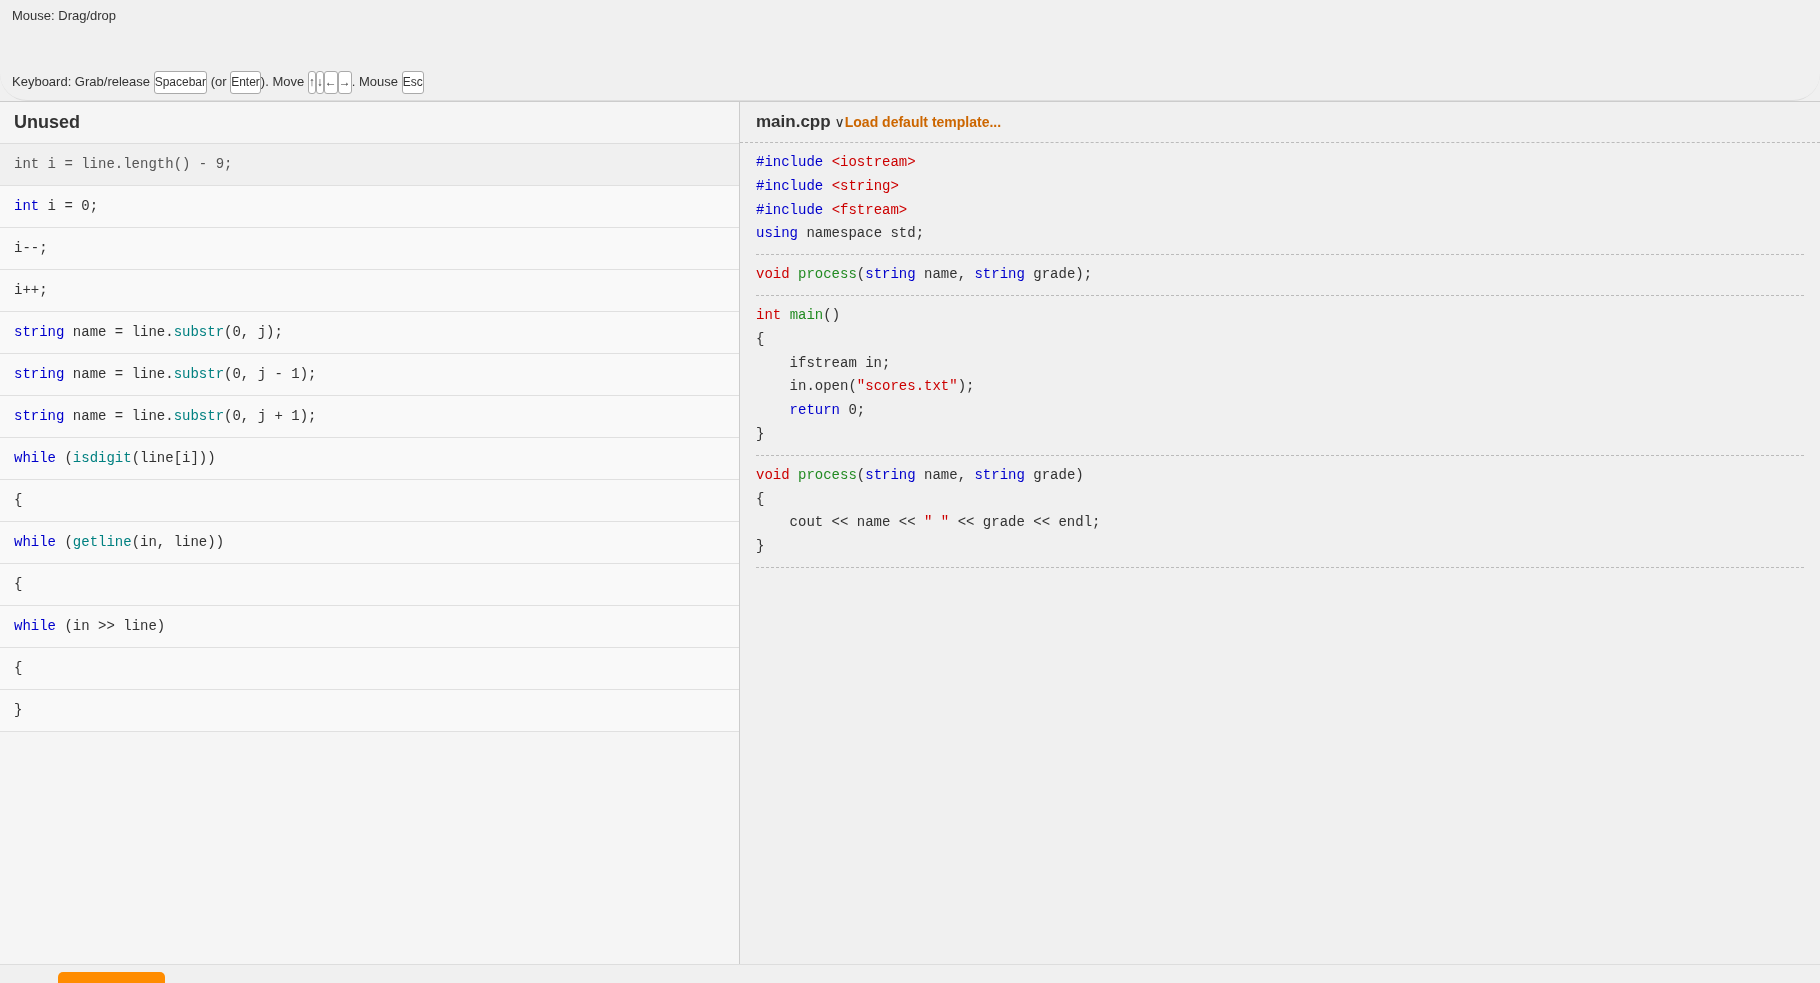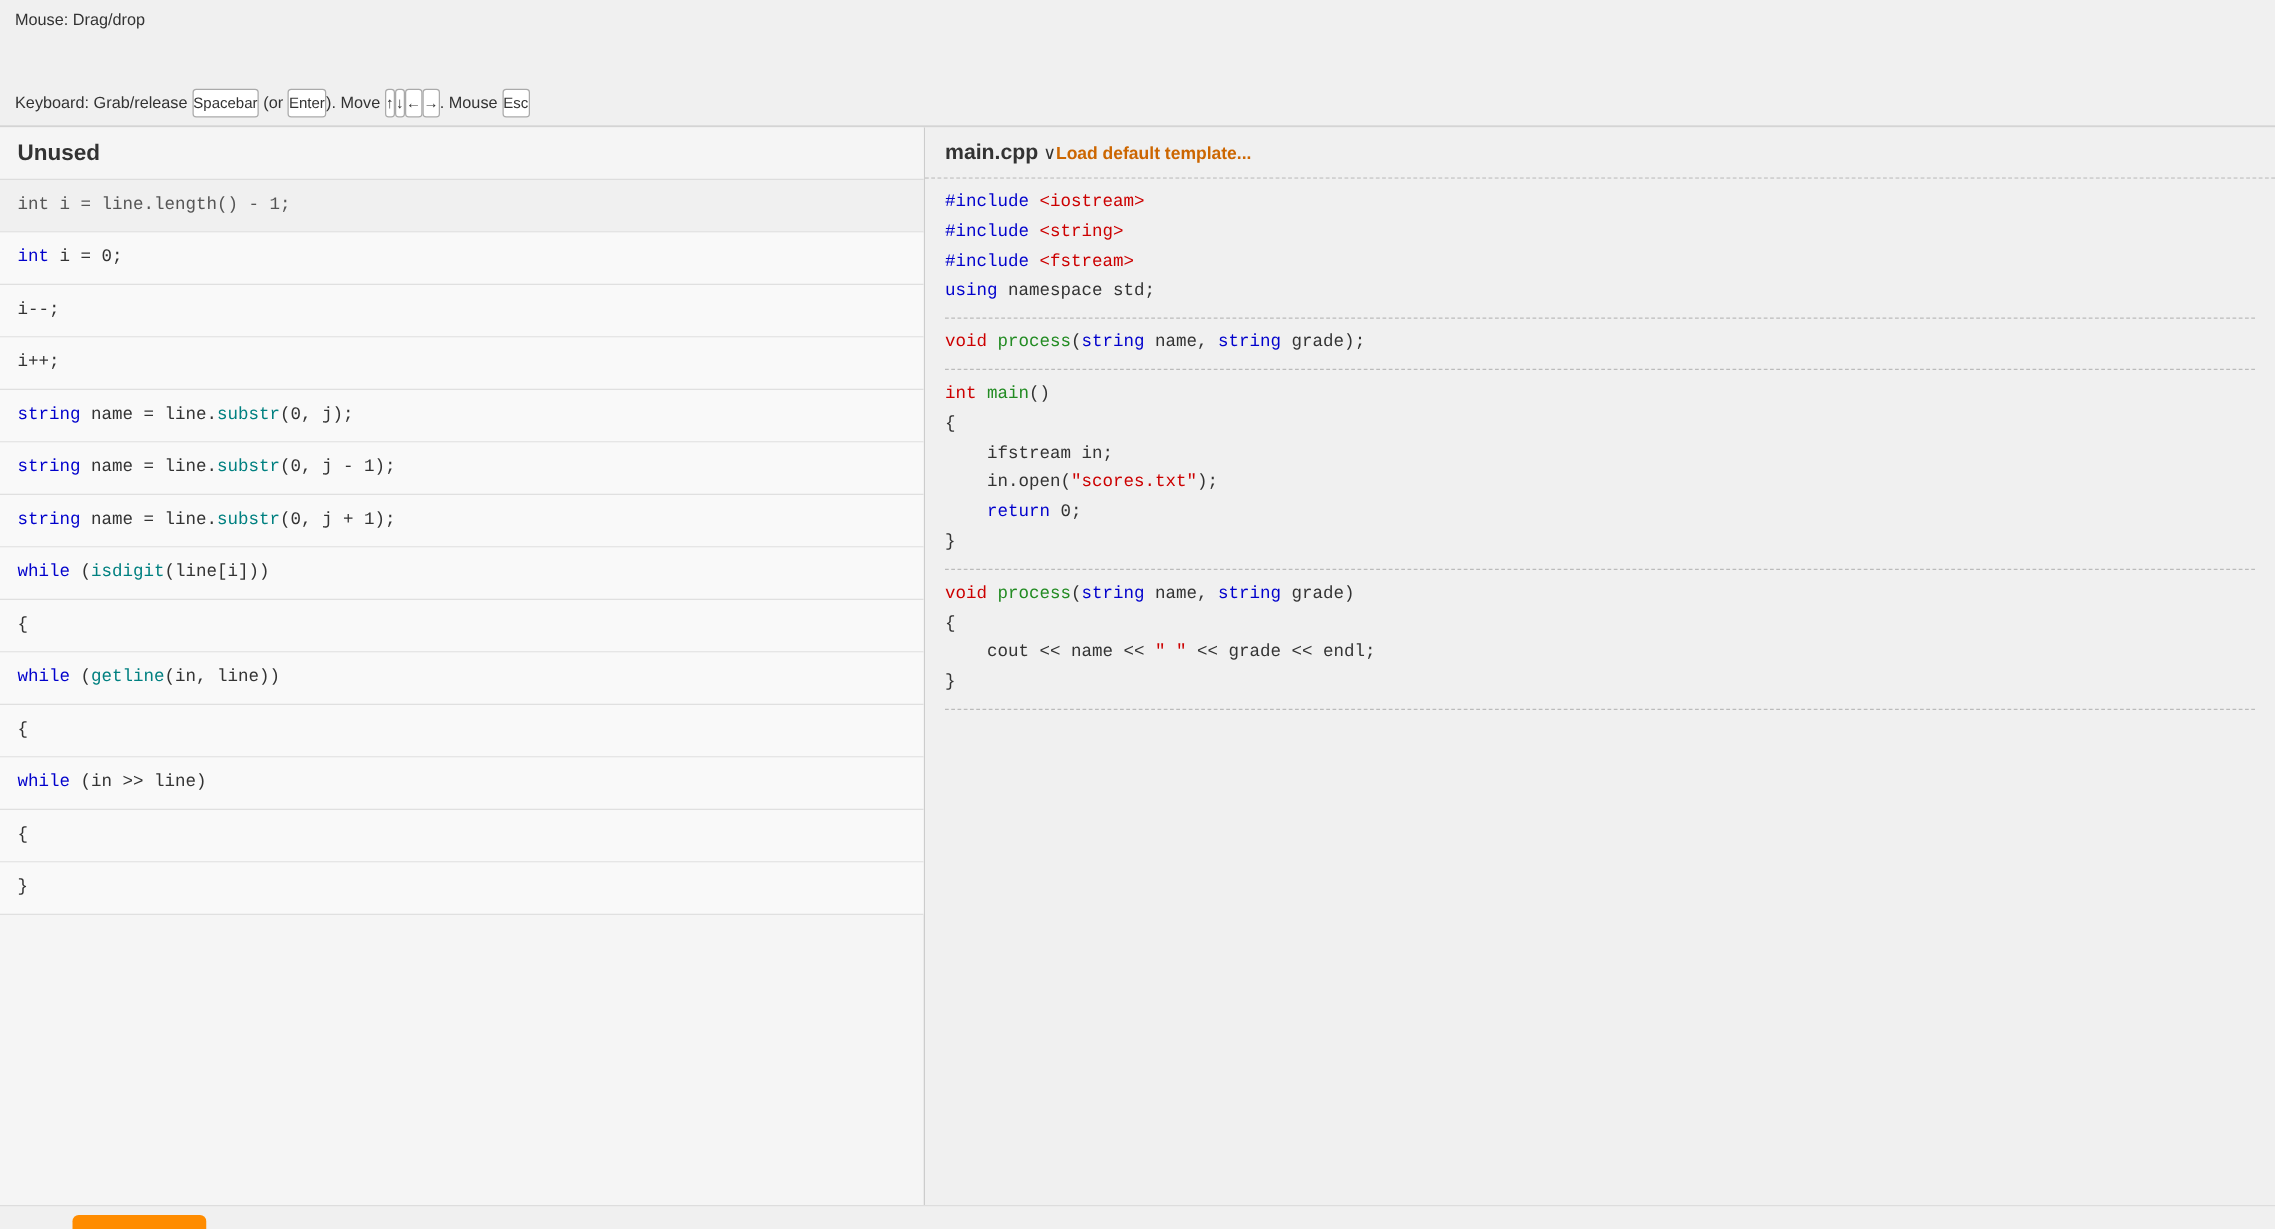--- a/index.html
+++ b/index.html
@@ -8,20 +8,21 @@
       font-size: 14px;
       background: #f0f0f0;
       color: #333;
     }
     .instructions {
       padding: 6px 12px;
       background: #f0f0f0;
       font-size: 13px;
       line-height: 1.6;
       border-bottom: 1px solid #ddd;
+      border-radius: 27px;
     }
     .instructions kbd {
       display: inline-block;
       padding: 1px 0;
       border: 1px solid #aaa;
       border-radius: 3px;
       background: #fff;
       font-family: Arial, sans-serif;
       font-size: 12px;
       margin-top: 44px;
@@ -150,21 +151,21 @@
   </div>
 </div>
 
 <div class="main-container">
 
   <div class="left-panel">
     <div class="panel-header">Unused</div>
     <div class="code-list">
 
       <div class="code-item first-item">
-        <span style="color:#555;">int i = line.length() - 1;</span>
+        <span style="color:#555;">int i = line.length() - 9;</span>
       </div>
 
       <div class="code-item">
         <span class="kw-blue">int</span><span> i = 0;</span>
       </div>
 
       <div class="code-item">
         <span>i--;</span>
       </div>
 

